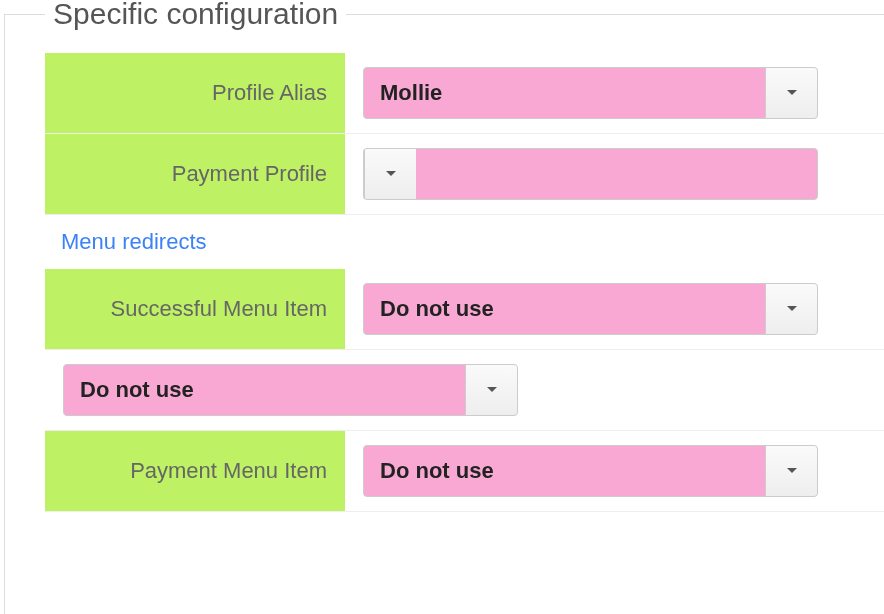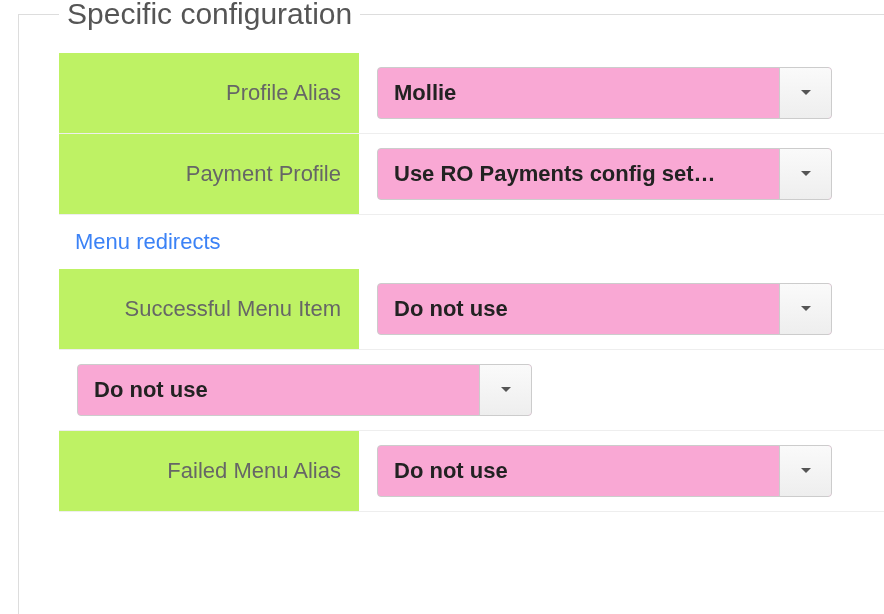--- a/index.html
+++ b/index.html
@@ -9,21 +9,21 @@
       color: #333;
       background: #fff;
       width: 884px;
       height: 614px;
       overflow: hidden;
     }
     .fieldset {
       border: 1px solid #ddd;
       border-right: none;
       border-bottom: none;
-      margin-left: 18px;
+      margin-left: 4px;
       margin-top: 14px;
       padding-top: 38px;
       height: 600px;
       position: relative;
     }
     .legend {
       position: absolute;
       top: -18px;
       left: 40px;
       background: #fff;
@@ -114,21 +114,20 @@
             </svg>
         </div>
       </div>
     </div>
   </div>
 
   <div class="row">
     <div class="label-cell">Payment Profile</div>
     <div class="control-cell">
       <div class="select-wrap">
-        <div class="value">Use RO Payments config set…</div>
         <div class="caret-btn">
           <svg viewBox="0 0 12 8">
               <path d="M1 1l5 5 5-5z"></path>
             </svg>
         </div>
       </div>
     </div>
   </div>
 
   <div class="section-heading">Menu redirects</div>
@@ -154,21 +153,21 @@
         <div class="caret-btn">
           <svg viewBox="0 0 12 8">
               <path d="M1 1l5 5 5-5z"></path>
             </svg>
         </div>
       </div>
     </div>
   </div>
 
   <div class="row">
-    <div class="label-cell">Failed Menu Alias</div>
+    <div class="label-cell">Payment Menu Item</div>
     <div class="control-cell">
       <div class="select-wrap">
         <div class="value">Do not use</div>
         <div class="caret-btn">
           <svg viewBox="0 0 12 8">
               <path d="M1 1l5 5 5-5z"></path>
             </svg>
         </div>
       </div>
     </div>

